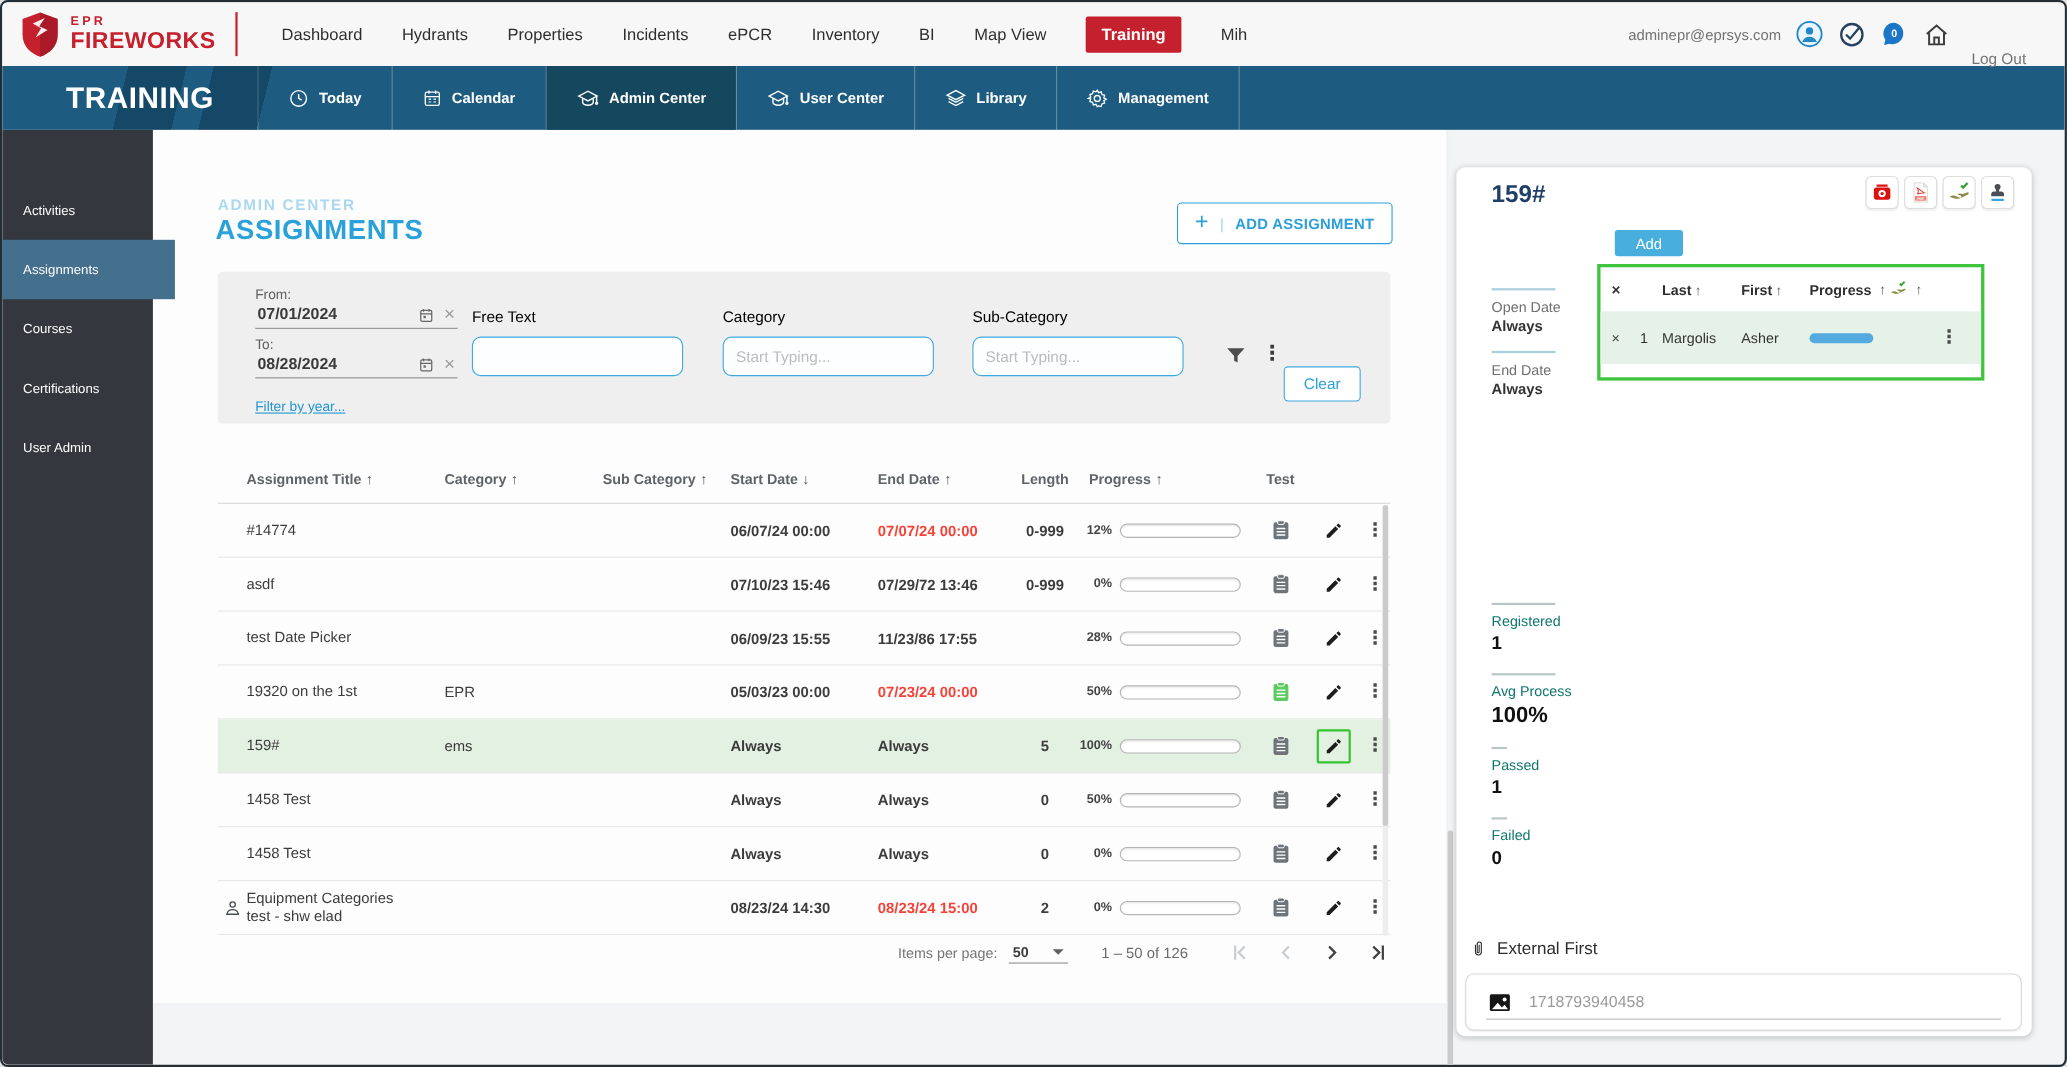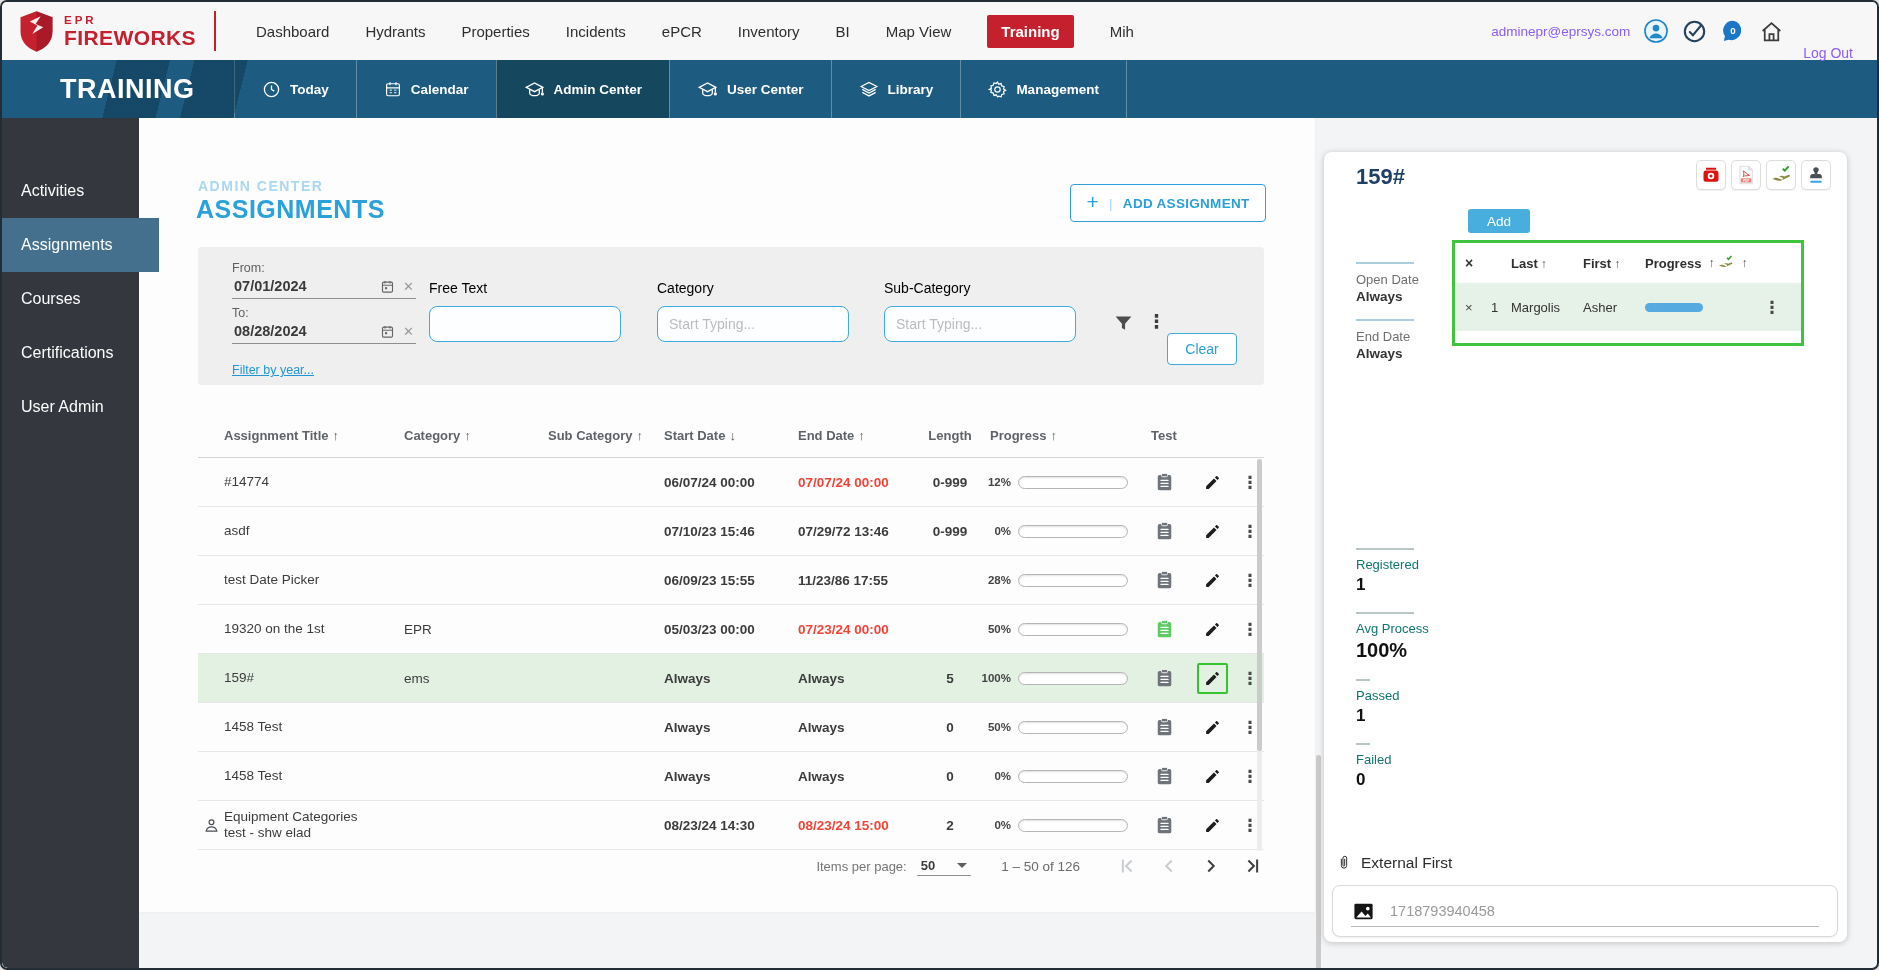--- a/index.html
+++ b/index.html
@@ -9,38 +9,38 @@
 
   
   .topnav{position:absolute;top:0;left:0;right:0;height:58px;background:#f7f7f8;display:flex;align-items:center;z-index:20;}
   .logo{display:flex;align-items:center;gap:9px;padding-left:16px;width:212px;cursor:pointer;}
   .brand-top{font-size:11.5px;letter-spacing:3px;color:#c5202e;font-weight:bold;line-height:13px;}
   .brand-name{font-size:21px;font-weight:bold;color:#c5202e;letter-spacing:.4px;line-height:22px;}
   .logo-divider{width:2px;height:40px;background:#c5202e;margin-right:40px;}
   .tn-menu{display:flex;align-items:center;gap:36px;font-size:15px;color:#2e2e2e;}
   .tn-item{cursor:pointer;white-space:nowrap;}
   .tn-item.active{background:#c5202e;color:#fff;padding:8px 14px;border-radius:2px;font-weight:bold;}
-  .topnav-right{margin-left:auto;display:flex;align-items:center;gap:13px;padding-right:24px;font-size:13.5px;color:#8b5cf6;}
+  .topnav-right{margin-left:auto;display:flex;align-items:center;gap:13px;padding-right:35px;font-size:13.5px;color:#737373;}
   .topnav-right .ticon{display:flex;align-items:center;cursor:pointer;}
   .logout{margin-left:6px;cursor:pointer;font-size:14px;margin-top:44px;}
 
   
   .modulenav{position:absolute;top:58px;left:0;right:0;height:58px;background:#1d5c80;display:flex;align-items:stretch;color:#fff;z-index:19;}
   .module-wm{position:absolute;left:78px;top:0;width:190px;height:58px;pointer-events:none;
     background:linear-gradient(104deg,transparent 18%,rgba(8,40,62,.38) 18%,rgba(8,40,62,.38) 44%,transparent 44%,transparent 56%,rgba(8,40,62,.38) 56%,rgba(8,40,62,.38) 82%,transparent 82%);}
   .module-title{width:232px;display:flex;align-items:center;padding-left:58px;font-size:27px;font-weight:bold;letter-spacing:.5px;position:relative;}
   .module-tabs{display:flex;align-items:stretch;}
   .m-tab{display:flex;align-items:center;gap:9px;padding:0 27px;font-size:13.5px;font-weight:bold;border-left:1px solid rgba(255,255,255,.30);cursor:pointer;white-space:nowrap;}
   .m-tab:last-child{border-right:1px solid rgba(255,255,255,.30);}
   .m-tab.active{background:#15475f;}
   .m-tab-icon{display:flex;align-items:center;}
 
   
   .sidebar{position:absolute;top:116px;left:0;width:137px;bottom:0;background:#34383e;border-radius:0 0 0 6px;padding-top:46px;z-index:15;}
-  .sb-item{height:54px;line-height:54px;padding-left:19px;color:#fdfdfd;font-size:16px;width:137px;cursor:pointer;white-space:nowrap;}
+  .sb-item{height:54px;line-height:54px;padding-left:19px;color:#fdfdfd;font-size:12px;width:137px;cursor:pointer;white-space:nowrap;}
   .sb-item.active{width:157px;background:#44708e;}
 
   
   .content{position:absolute;left:137px;top:116px;width:1176px;height:794px;background:#fdfdfe;box-shadow:0 0 3px rgba(0,0,0,.05);}
   .crumb{position:absolute;left:59px;top:60px;font-size:14px;font-weight:bold;color:#abd8ee;letter-spacing:1.5px;}
   .page-title{position:absolute;left:57px;top:77px;font-size:25px;font-weight:bold;color:#2ba1da;letter-spacing:.5px;}
   .add-assignment{position:absolute;left:931px;top:66px;width:196px;height:38px;border:1.5px solid #2ba1da;border-radius:4px;background:#fff;color:#2b9fd8;display:flex;align-items:center;justify-content:center;gap:10px;font-size:13.5px;font-weight:bold;cursor:pointer;letter-spacing:.3px;}
   .add-assignment .plus{font-size:21px;font-weight:normal;margin-top:-2px;}
   .add-assignment .pipe{color:#9fd3ef;font-weight:normal;}
 

